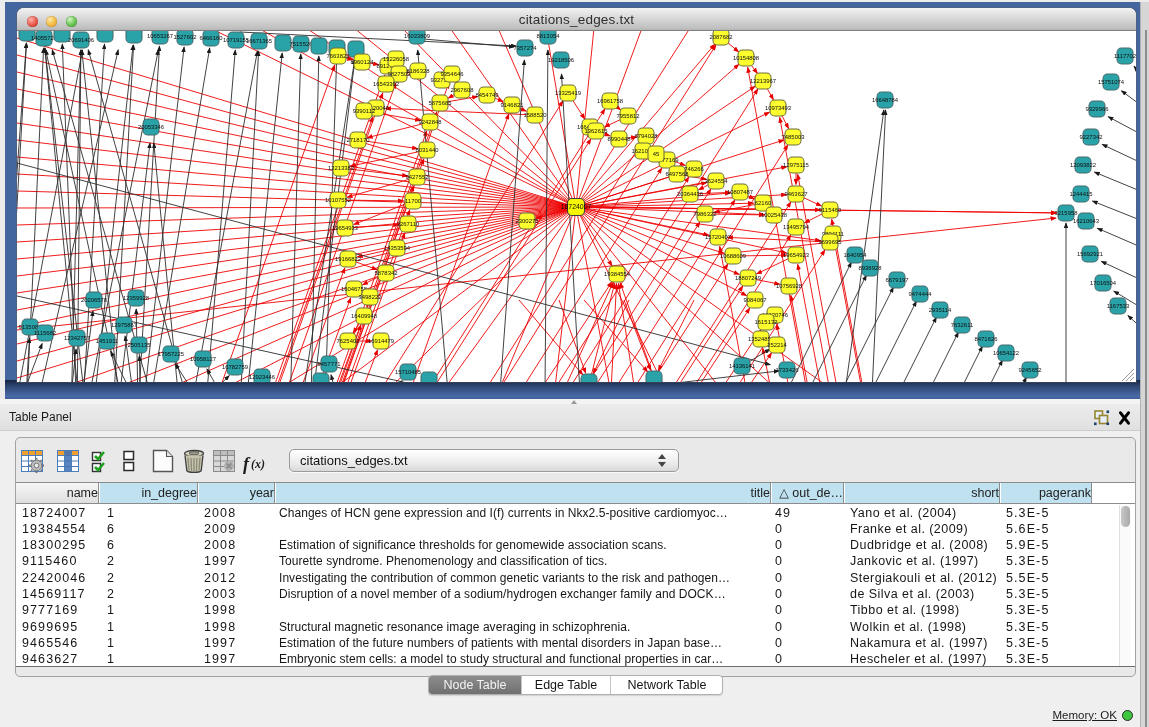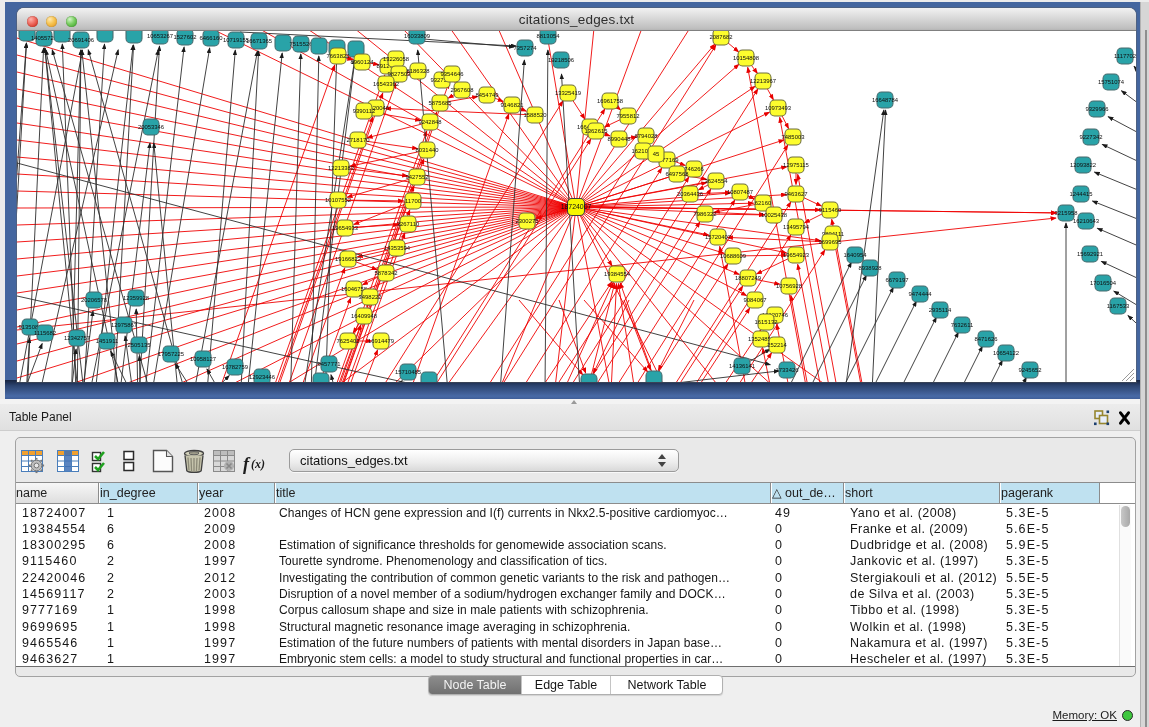--- a/index.html
+++ b/index.html
@@ -39,21 +39,21 @@
 
 #dropdown { left:289px; top:449px; width:390px; height:23px; border:1px solid #9b9b9b;
   border-radius:5px; background:linear-gradient(#ffffff,#ececec 60%,#d9d9d9);
   box-shadow:0 1px 0 rgba(255,255,255,.7); }
 #dropdown .lbl { position:absolute; left:10px; top:3px; font-size:13px; color:#111; }
 #dropdown .arr { position:absolute; right:12px; top:4px; width:0; height:0; }
 
 #thead { left:16px; top:482px; width:1119px; height:22px; border-top:1px solid #8c8c8c;
   border-bottom:1px solid #8c8c8c; background:#fff; }
 .hc { position:absolute; top:0; height:20px; background:#bfe1f0; border-right:1px solid #8c8c8c;
-  font-size:12.5px; color:#222; text-align:left; line-height:20px; }
+  font-size:12.5px; color:#222; text-align:right; line-height:20px; }
 #tbody { left:16px; top:504px; width:1119px; height:163px; background:#fff;
   border-bottom:1px solid #6e6e6e; overflow:hidden; }
 .row { position:absolute; left:0px; width:1135px; height:16.3px; font-size:12.5px; color:#161616; }
 .row span { position:absolute; top:0; line-height:15px; }
 .row .num { letter-spacing:1.1px; }
 .row .ttl { font-size:12px; letter-spacing:0.05px; }
 .row .sh { letter-spacing:0.45px; }
 
 #sbar { left:1119px; top:505px; width:12px; height:161px; background:#fafafa;
   border-left:1px solid #e0e0e0; }
@@ -737,30 +737,30 @@
     <span class="arr" style="top:12px;border-left:4px solid transparent;border-right:4px solid transparent;border-top:5px solid #444"></span>
   </div>
 
   <div class="abs" id="thead">
     <div class="hc" style="left:0;width:83px;background:linear-gradient(#f7f7f7,#dedede)">name</div>
     <div class="hc" style="left:84px;width:98px">in_degree</div>
     <div class="hc" style="left:183px;width:76px">year</div>
     <div class="hc" style="left:260px;width:495px">title</div>
     <div class="hc" style="left:756px;width:72px">△ out_de…</div>
     <div class="hc" style="left:829px;width:155px">short</div>
-    <div class="hc" style="left:985px;width:99px">pagerank</div>
+    <div class="hc" style="left:985px;width:91px">pagerank</div>
   </div>
   <div class="abs" id="tbody"></div>
 <div class="row" style="top:505.5px">
       <span class="num" style="left:22px">18724007</span>
       <span class="num" style="left:107px">1</span>
       <span class="num" style="left:204px">2008</span>
       <span class="ttl" style="left:279px;width:488px;overflow:hidden;white-space:nowrap">Changes of HCN gene expression and I(f) currents in Nkx2.5-positive cardiomyoc…</span>
       <span class="num" style="left:775px">49</span>
-      <span class="sh" style="left:850px">Yano et al. (2008)</span>
+      <span class="sh" style="left:850px">Yano et al. (2004)</span>
       <span class="num" style="left:1006px">5.3E-5</span>
     </div>
 <div class="row" style="top:521.8px">
       <span class="num" style="left:22px">19384554</span>
       <span class="num" style="left:107px">6</span>
       <span class="num" style="left:204px">2009</span>
       <span class="num" style="left:775px">0</span>
       <span class="sh" style="left:850px">Franke et al. (2009)</span>
       <span class="num" style="left:1006px">5.6E-5</span>
     </div>
@@ -797,21 +797,20 @@
       <span class="num" style="left:204px">2003</span>
       <span class="ttl" style="left:279px;width:488px;overflow:hidden;white-space:nowrap">Disruption of a novel member of a sodium/hydrogen exchanger family and DOCK…</span>
       <span class="num" style="left:775px">0</span>
       <span class="sh" style="left:850px">de Silva et al. (2003)</span>
       <span class="num" style="left:1006px">5.3E-5</span>
     </div>
 <div class="row" style="top:603.3px">
       <span class="num" style="left:22px">9777169</span>
       <span class="num" style="left:107px">1</span>
       <span class="num" style="left:204px">1998</span>
-      <span class="ttl" style="left:279px;width:488px;overflow:hidden;white-space:nowrap">Corpus callosum shape and size in male patients with schizophrenia.</span>
       <span class="num" style="left:775px">0</span>
       <span class="sh" style="left:850px">Tibbo et al. (1998)</span>
       <span class="num" style="left:1006px">5.3E-5</span>
     </div>
 <div class="row" style="top:619.6px">
       <span class="num" style="left:22px">9699695</span>
       <span class="num" style="left:107px">1</span>
       <span class="num" style="left:204px">1998</span>
       <span class="ttl" style="left:279px;width:488px;overflow:hidden;white-space:nowrap">Structural magnetic resonance image averaging in schizophrenia.</span>
       <span class="num" style="left:775px">0</span>

